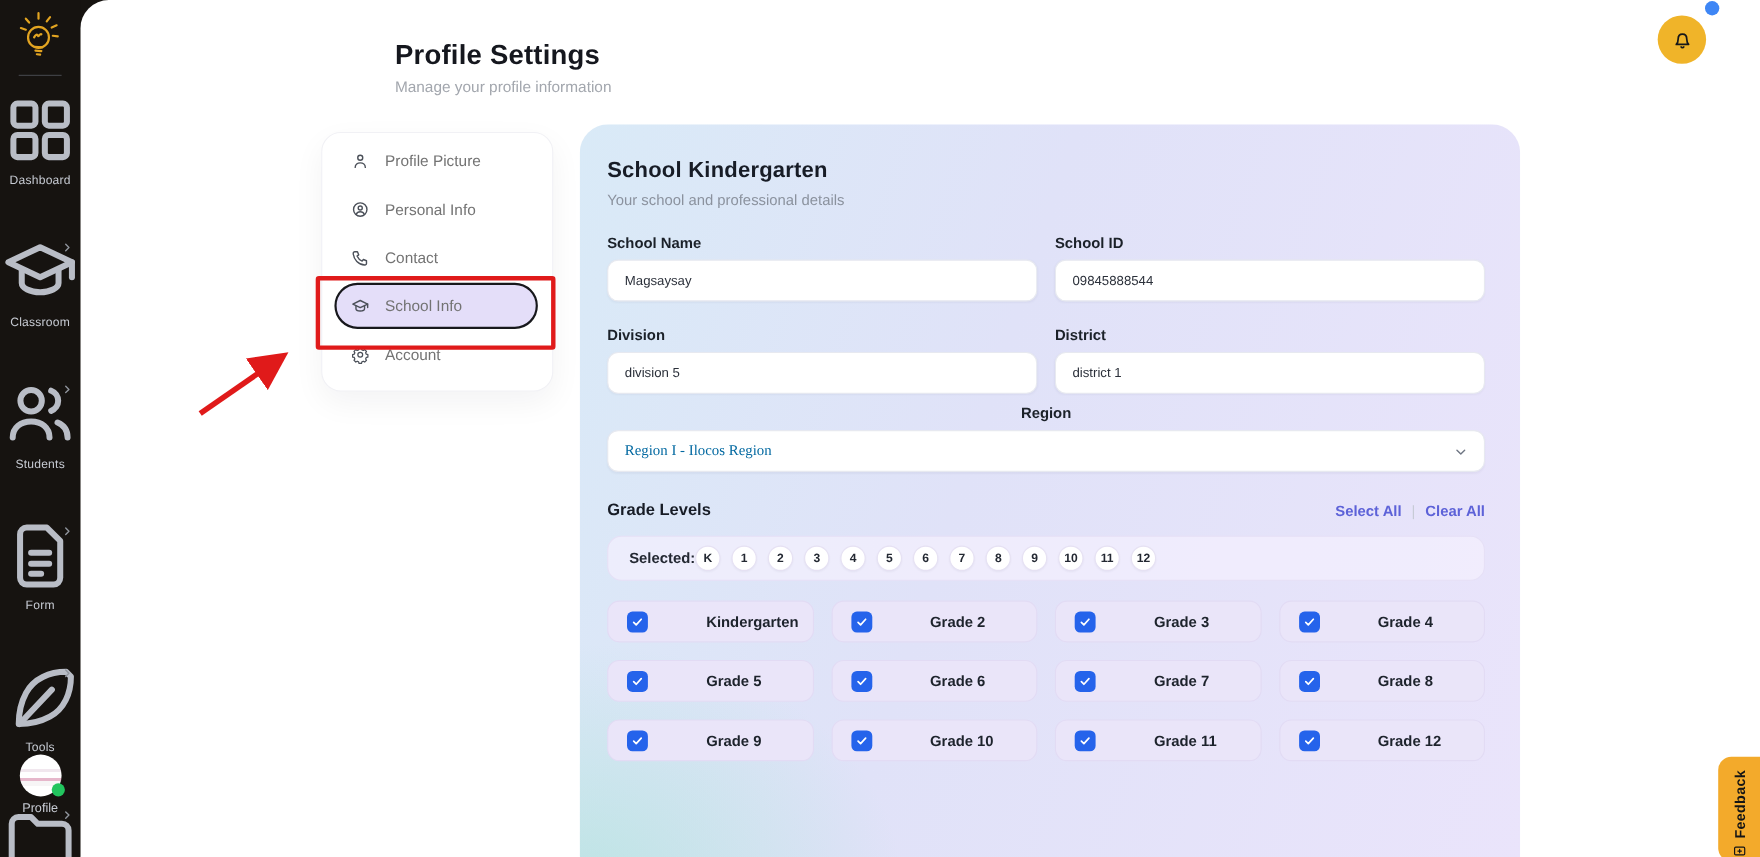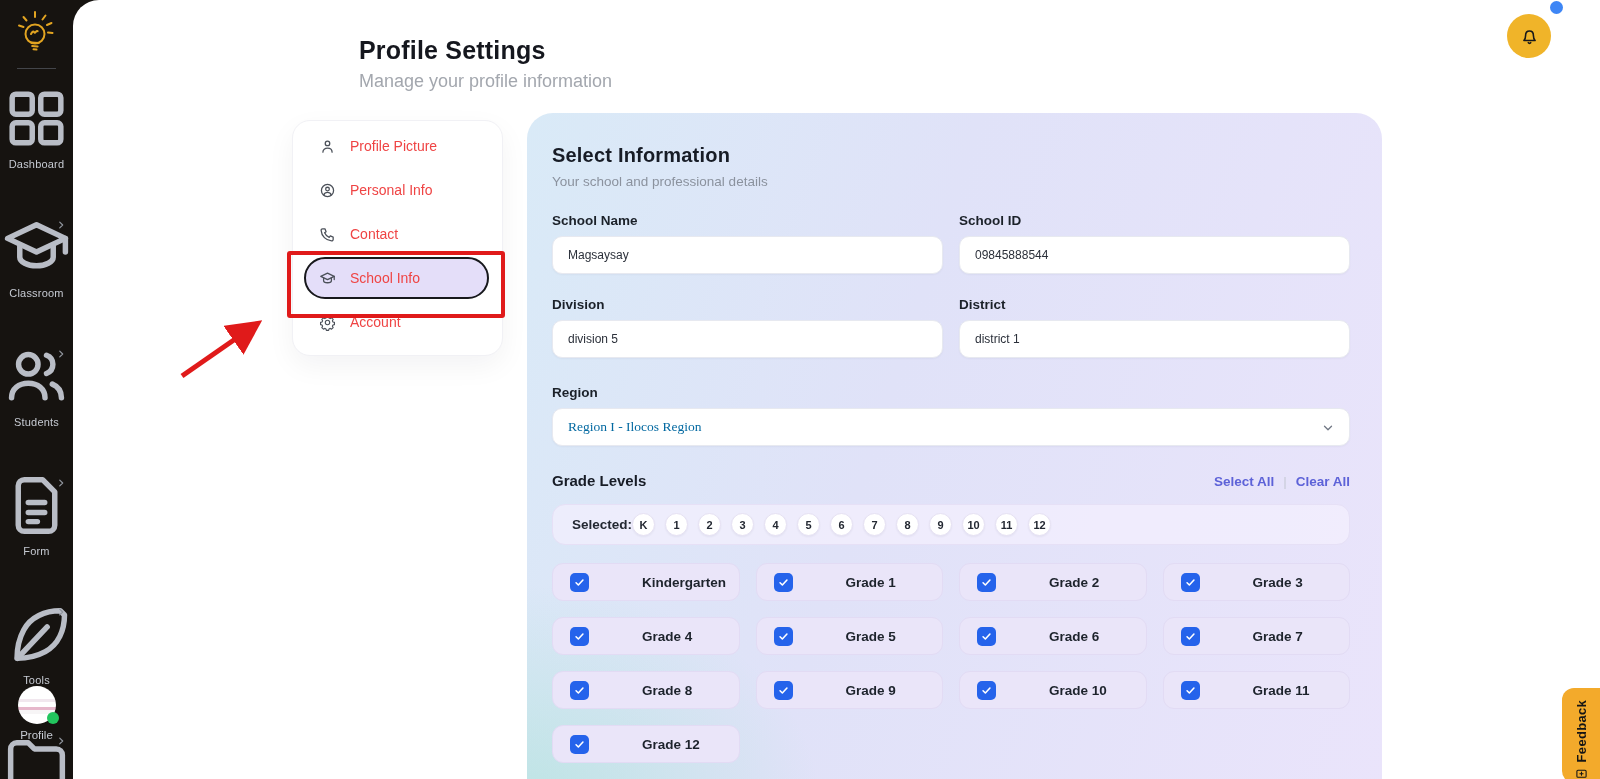--- a/index.html
+++ b/index.html
@@ -24,33 +24,33 @@
   .avatar { position:relative; width:38px; height:38px; margin:0 auto; border-radius:50%;
     background:linear-gradient(180deg,#ffffff 0 34%, #f1e7ee 34% 41%, #ffffff 41% 55%, #e6b7cb 55% 62%, #f7f5f6 62% 74%, #ffffff 74%); }
   .online-dot { position:absolute; right:-3px; bottom:0; width:12px; height:12px; border-radius:50%; background:#22c55e; }
   .side-profile .side-label { display:block; font-size:11.5px; margin-top:5px; color:#c6cad2; }
 
   
   .main { position:absolute; left:73px; top:0; right:0; bottom:0; background:#ffffff; border-top-left-radius:26px; }
 
   .page-header { position:absolute; left:286px; top:36px; z-index:2; }
   .page-title { font-size:25px; font-weight:800; color:#15171e; letter-spacing:.2px; }
-  .page-subtitle { margin-top:6px; font-size:18px; color:#a3a7ae; }
+  .page-subtitle { margin-top:6px; font-size:14px; color:#a3a7ae; }
 
   .bell-btn { position:absolute; left:1507px; top:14px; width:44px; height:44px; border-radius:50%;
     background:#f0b429; display:flex; align-items:center; justify-content:center; cursor:pointer; z-index:4; }
   .bell-btn .icon { width:21px; height:21px; color:#17181a; }
   .notif-dot { position:absolute; left:1550px; top:1px; width:13px; height:13px; border-radius:50%; background:#3e86f5; z-index:5; }
 
   
   .subnav-card { position:absolute; left:292px; top:120px; width:211px; height:236px; background:#fff;
     border:1px solid #f1f1f5; border-radius:18px; box-shadow:0 10px 28px rgba(25,28,40,.05); padding-top:3px; z-index:2; }
   .nav-row { position:relative; display:flex; align-items:center; height:44px; padding-left:26px; cursor:pointer; }
   .nav-row .icon { width:17px; height:17px; color:#4b5059; z-index:1; }
-  .nav-row .nav-label { margin-left:14px; font-size:14px; font-weight:500; color:#ef4444; z-index:1; }
+  .nav-row .nav-label { margin-left:14px; font-size:14px; font-weight:500; color:#737373; z-index:1; }
   .nav-row.active::before { content:""; position:absolute; left:11px; right:13px; top:1px; bottom:1px;
     background:#e4def9; border:2px solid #17181c; border-radius:21px; }
 
   
   .annot-rect { position:absolute; left:287px; top:251px; width:218px; height:67px;
     border:4px solid #e01a1a; border-radius:3px; z-index:6; pointer-events:none; }
   .annot-arrow { position:absolute; left:172px; top:312px; width:100px; height:74px; z-index:6; pointer-events:none; }
 
   
   .info-card { position:absolute; left:527px; top:113px; width:855px; height:690px; border-radius:26px;
@@ -59,21 +59,21 @@
       linear-gradient(108deg, #d9eaf7 0%, #e0e2f8 42%, #eae4fb 100%);
     padding:31px 32px 0 25px; z-index:1; }
   .card-title { font-size:20px; font-weight:800; color:#171c26; letter-spacing:.2px; }
   .card-subtitle { margin-top:7px; font-size:13.5px; color:#8b929e; }
 
   .form-grid { display:grid; grid-template-columns:1fr 1fr; column-gap:16px; row-gap:23px; margin-top:24px; }
   .field-label { display:block; font-size:13.5px; font-weight:700; color:#1b2129; margin-bottom:8px; }
   .text-input { width:100%; height:38px; border-radius:10px; border:1px solid #e7e9f0; background:#fff;
     padding:0 15px; font-size:12px; color:#2b303a; font-family:inherit; box-shadow:0 1px 2px rgba(20,30,60,.04); outline:none; }
 
-  .region-block { margin-top:27px; }
+  .region-block { margin-top:10px;text-align:center; }
   .select-box { position:relative; width:100%; height:38px; border-radius:10px; border:1px solid #e7e9f0; background:#fff;
     display:flex; align-items:center; padding:0 15px; font-size:13.5px; color:#0369a1; cursor:pointer; box-shadow:0 1px 2px rgba(20,30,60,.04);font-family:Liberation Serif, serif; }
   .select-chevron { position:absolute; right:14px; top:12px; width:14px; height:14px; color:#707784; }
 
   .grade-header { margin-top:26px; display:flex; align-items:flex-end; justify-content:space-between; }
   .grade-title { font-size:15px; font-weight:800; color:#171c26; }
   .grade-links { font-size:13.5px; font-weight:600; color:#5d62d8; display:flex; align-items:center; gap:9px; }
   .grade-links .link { cursor:pointer; }
   .grade-links .sep { color:#c7cbd6; font-weight:400; }
 
@@ -277,21 +277,21 @@
 <svg class="annot-arrow" viewBox="0 0 100 74">
   <defs>
     <marker id="arrowhead" markerWidth="7" markerHeight="7" refX="5" refY="3.5" orient="auto">
       <polygon points="0 0, 7 3.5, 0 7" fill="#e01a1a"></polygon>
     </marker>
   </defs>
   <line x1="10" y1="64" x2="82" y2="14" stroke="#e01a1a" stroke-width="5" marker-end="url(#arrowhead)"></line>
 </svg>
 
 <div class="info-card">
-  <div class="card-title">Select Information</div>
+  <div class="card-title">School Kindergarten</div>
   <div class="card-subtitle">Your school and professional details</div>
 
   <div class="form-grid">
 
       <div class="field">
         <label class="field-label">School Name</label>
         <input class="text-input" type="text" value="Magsaysay" style="">
       </div>
 
       <div class="field">
@@ -367,28 +367,20 @@
 
       <div class="option">
         <span class="checkbox checked">
           <svg viewBox="0 0 24 24" fill="none" stroke="#ffffff" stroke-width="3.4" stroke-linecap="round" stroke-linejoin="round">
             <path d="M4.5 12.5l5 5 10-11"></path>
           </svg>
         </span>
         <span class="option-label">Kindergarten</span>
       </div>
 
-      <div class="option">
-        <span class="checkbox checked">
-          <svg viewBox="0 0 24 24" fill="none" stroke="#ffffff" stroke-width="3.4" stroke-linecap="round" stroke-linejoin="round">
-            <path d="M4.5 12.5l5 5 10-11"></path>
-          </svg>
-        </span>
-        <span class="option-label">Grade 1</span>
-      </div>
 
       <div class="option">
         <span class="checkbox checked">
           <svg viewBox="0 0 24 24" fill="none" stroke="#ffffff" stroke-width="3.4" stroke-linecap="round" stroke-linejoin="round">
             <path d="M4.5 12.5l5 5 10-11"></path>
           </svg>
         </span>
         <span class="option-label">Grade 2</span>
       </div>
 

